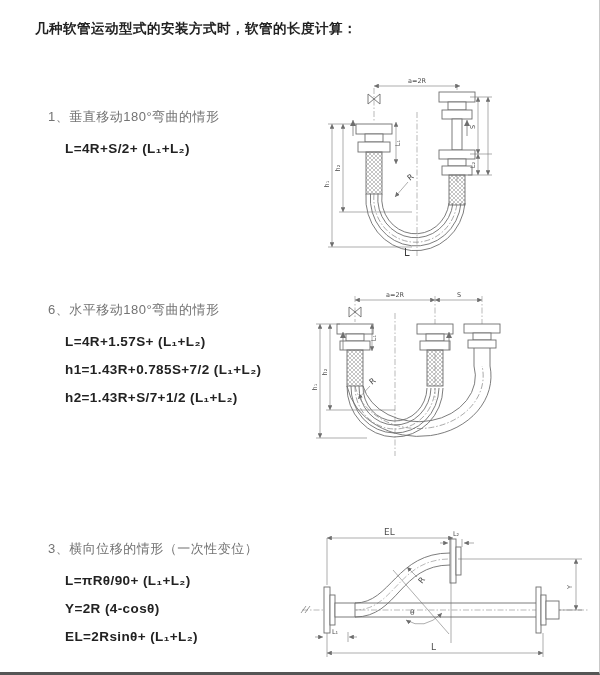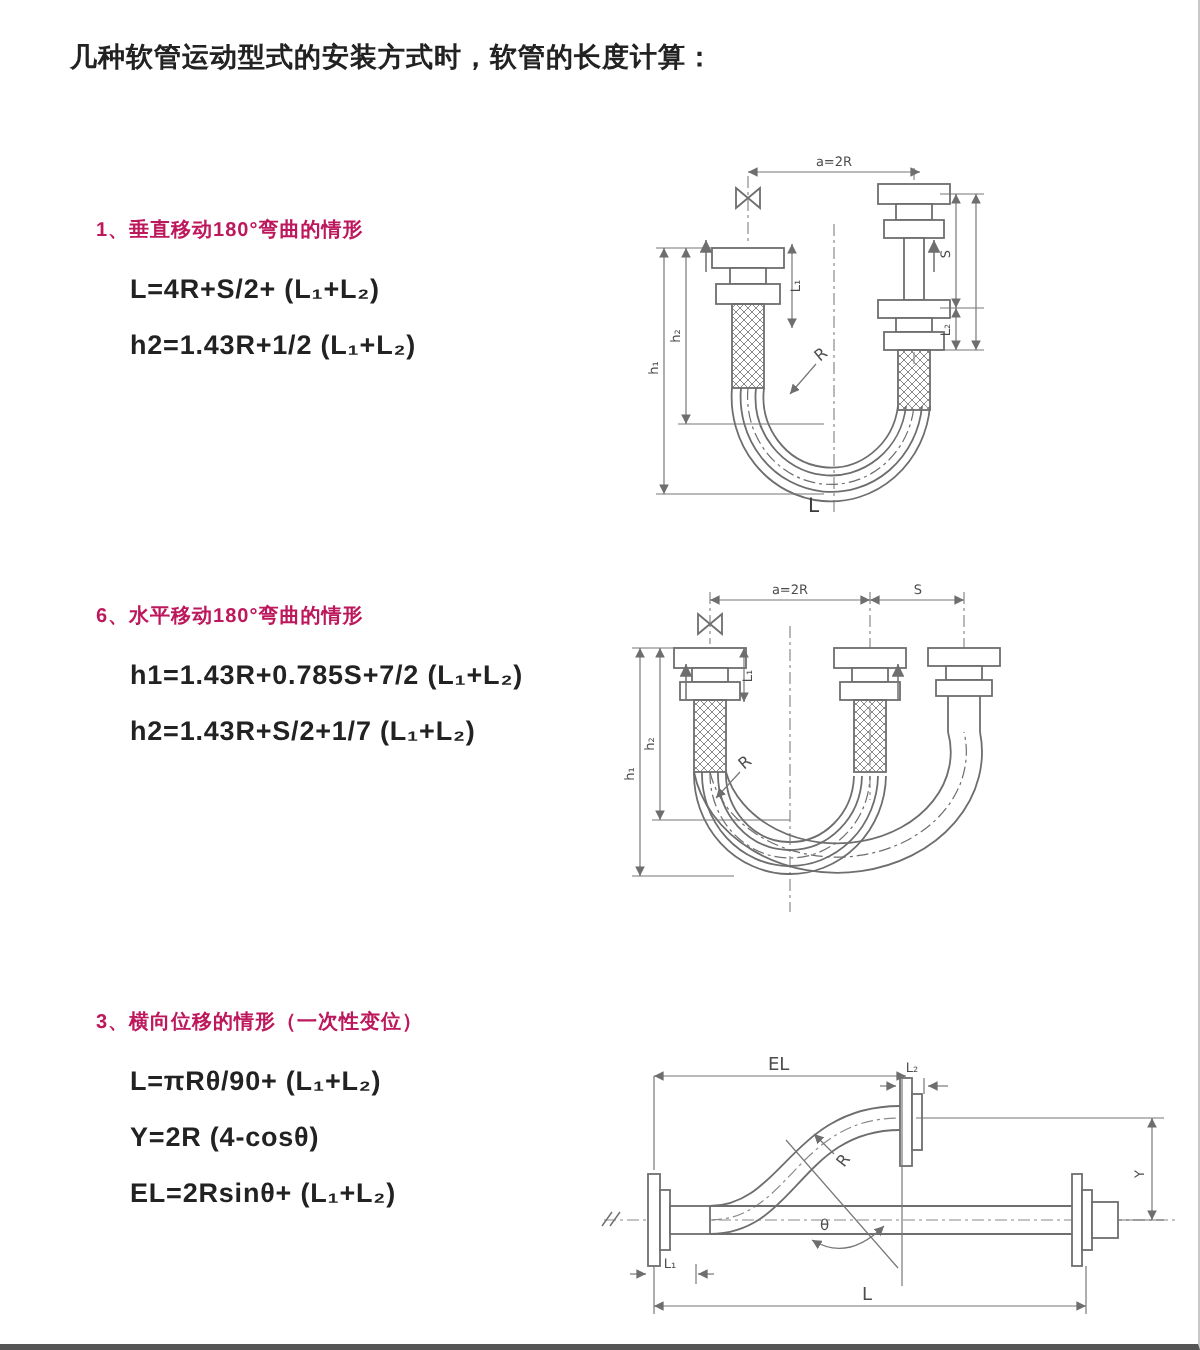--- a/index.html
+++ b/index.html
@@ -8,47 +8,47 @@
     font-family:"Liberation Sans","DejaVu Sans",sans-serif;color:#2b2b2b;
     overflow:hidden;border-right:1px solid #c9c9c9;border-bottom:3px solid #555;
     box-sizing:border-box;
     padding-left:36px;
   }
   .title{
     position:absolute;left:35px;top:20px;font-size:13.5px;font-weight:600;
     letter-spacing:0.5px;color:#222;white-space:nowrap;
   }
   .section{position:absolute;left:48px;}
-  .section .heading{font-size:10px;font-weight:700;color:#be185d;letter-spacing:0.5px;margin:0 0 9px 0;white-space:nowrap;}
+  .section .heading{font-size:13px;font-weight:400;color:#737373;letter-spacing:0.5px;margin:0 0 9px 0;white-space:nowrap;}
   .section .formula{font-size:13.5px;color:#222;margin:0 0 0 17px;height:28px;line-height:28px;letter-spacing:0.4px;white-space:nowrap;font-weight:bold;}
   .diagram{position:absolute;}
   svg text{font-family:"DejaVu Sans","Liberation Sans",sans-serif;fill:#4d4d4d;}
   .dimtxt{font-size:6.5px;}
   .biglabel{font-size:10px;fill:#3a3a3a;}
 </style>
 </head>
 <body>
 
 <div class="page">
 
   <div class="title">几种软管运动型式的安装方式时，软管的长度计算：</div>
 
   <div class="section" style="top:108px;">
     <div class="heading">1、垂直移动180°弯曲的情形</div>
     <div class="formula">L=4R+S/2+ (L₁+L₂)</div>
-    <div class="formula">h2=1.43R+1/2 (L₁+L₂)</div>
   </div>
 
   <div class="section" style="top:301px;">
     <div class="heading">6、水平移动180°弯曲的情形</div>
+    <div class="formula">L=4R+1.57S+ (L₁+L₂)</div>
     <div class="formula">h1=1.43R+0.785S+7/2 (L₁+L₂)</div>
-    <div class="formula">h2=1.43R+S/2+1/7 (L₁+L₂)</div>
-  </div>
-
-  <div class="section" style="top:504px;">
+    <div class="formula">h2=1.43R+S/7+1/2 (L₁+L₂)</div>
+  </div>
+
+  <div class="section" style="top:540px;">
     <div class="heading">3、横向位移的情形（一次性变位）</div>
     <div class="formula">L=πRθ/90+ (L₁+L₂)</div>
     <div class="formula">Y=2R (4-cosθ)</div>
     <div class="formula">EL=2Rsinθ+ (L₁+L₂)</div>
   </div>
 
   <div class="diagram" style="left:312px;top:72px;width:280px;height:190px;">
   <svg width="280" height="190" viewBox="0 0 280 190">
     <defs>
       <marker id="ar1" viewBox="0 0 8 8" refX="8" refY="4" markerWidth="8" markerHeight="8" orient="auto-start-reverse">

